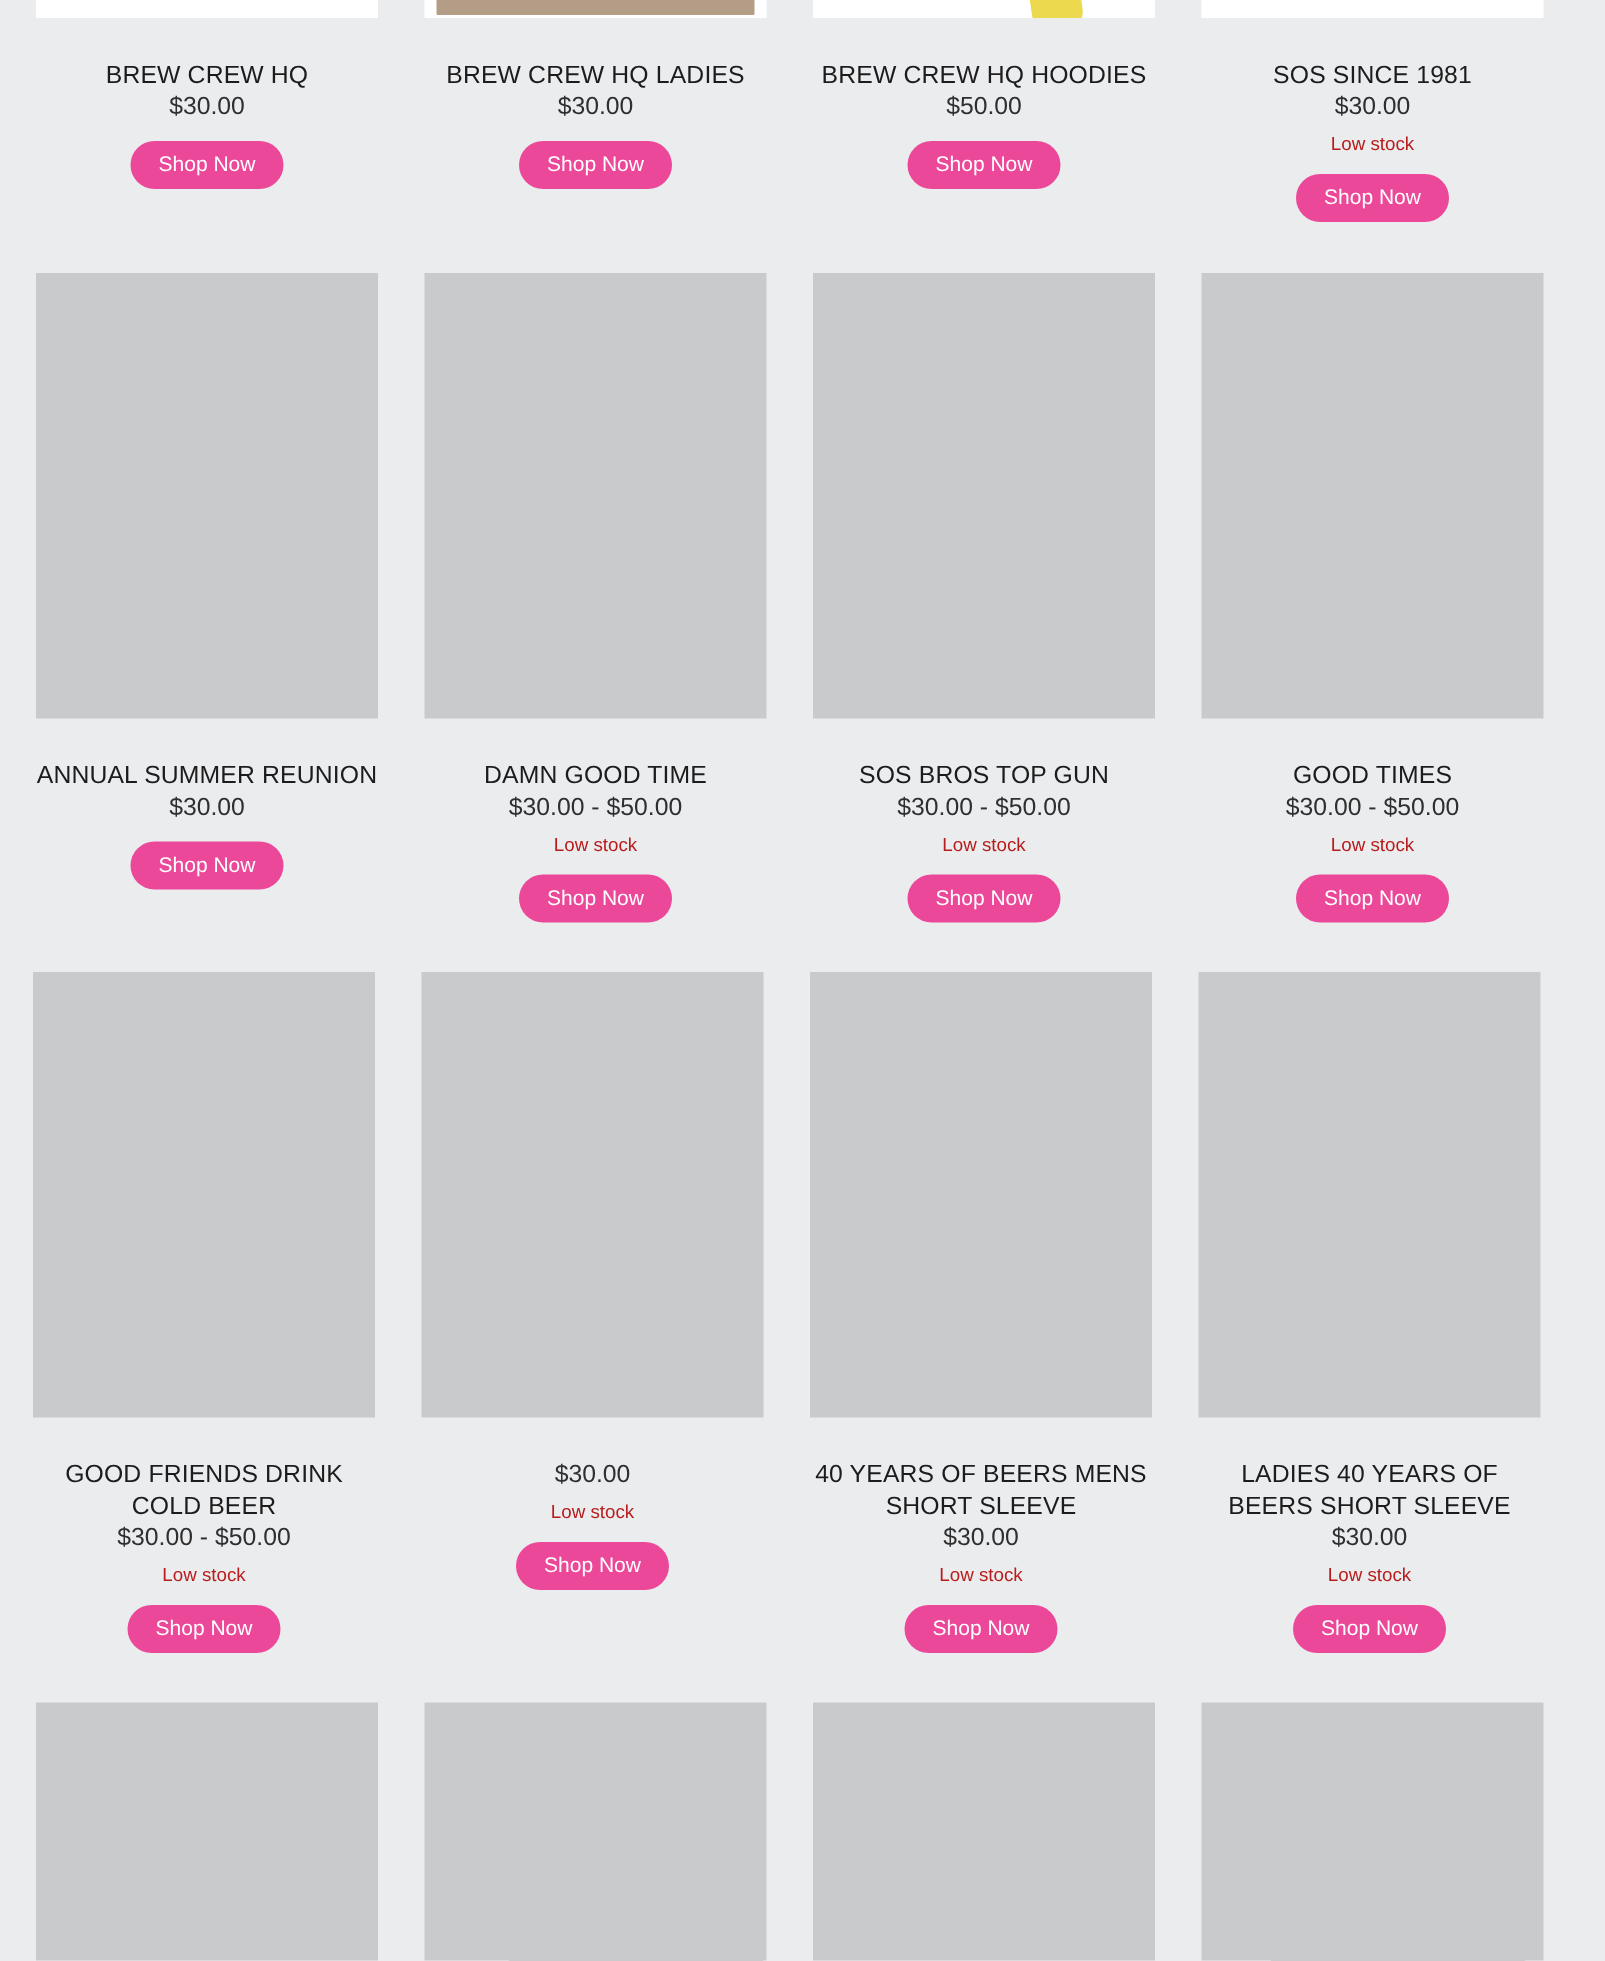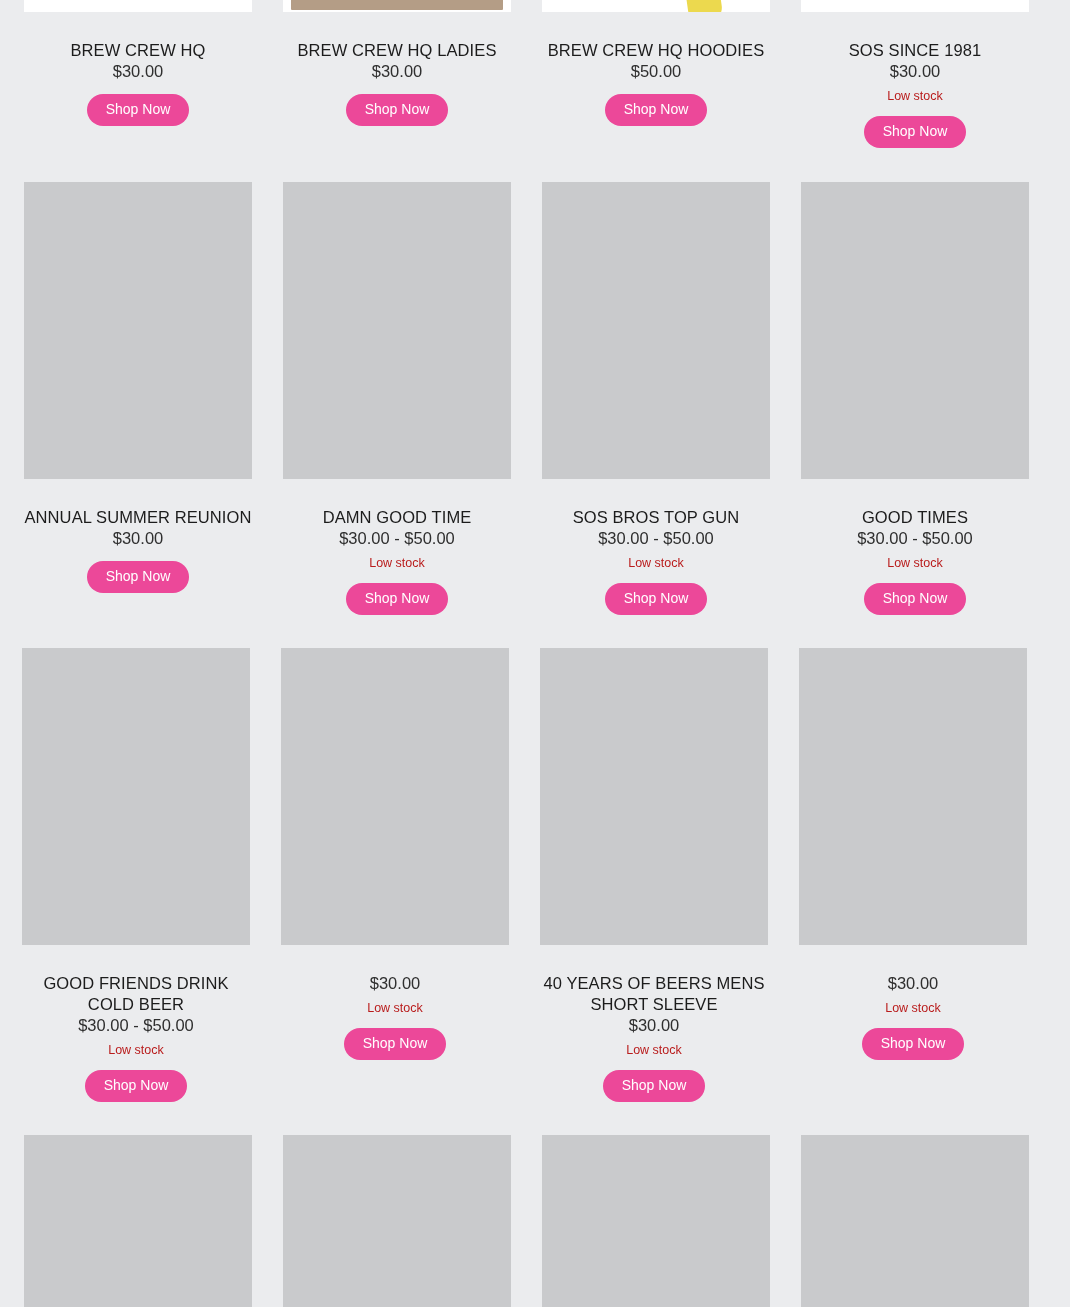--- a/index.html
+++ b/index.html
@@ -247,20 +247,21 @@
         <div class="product-title">40 YEARS OF BEERS MENS SHORT SLEEVE</div>
         <div class="product-price">$30.00</div>
         <div class="stock-badge">Low stock</div>
         <button class="shop-now-btn">Shop Now</button>
       </div>
     </div>
 
     <div class="product-card">
       <a class="product-media"></a>
       <div class="product-info">
+        <div class="product-title">LADIES 40 YEARS OF BEERS SHORT SLEEVE</div>
         <div class="product-price">$30.00</div>
         <div class="stock-badge">Low stock</div>
         <button class="shop-now-btn">Shop Now</button>
       </div>
     </div>
   </div>
 
   <div class="grid-row row-bottom">
     <div class="product-card">
       <a class="product-media"></a>

